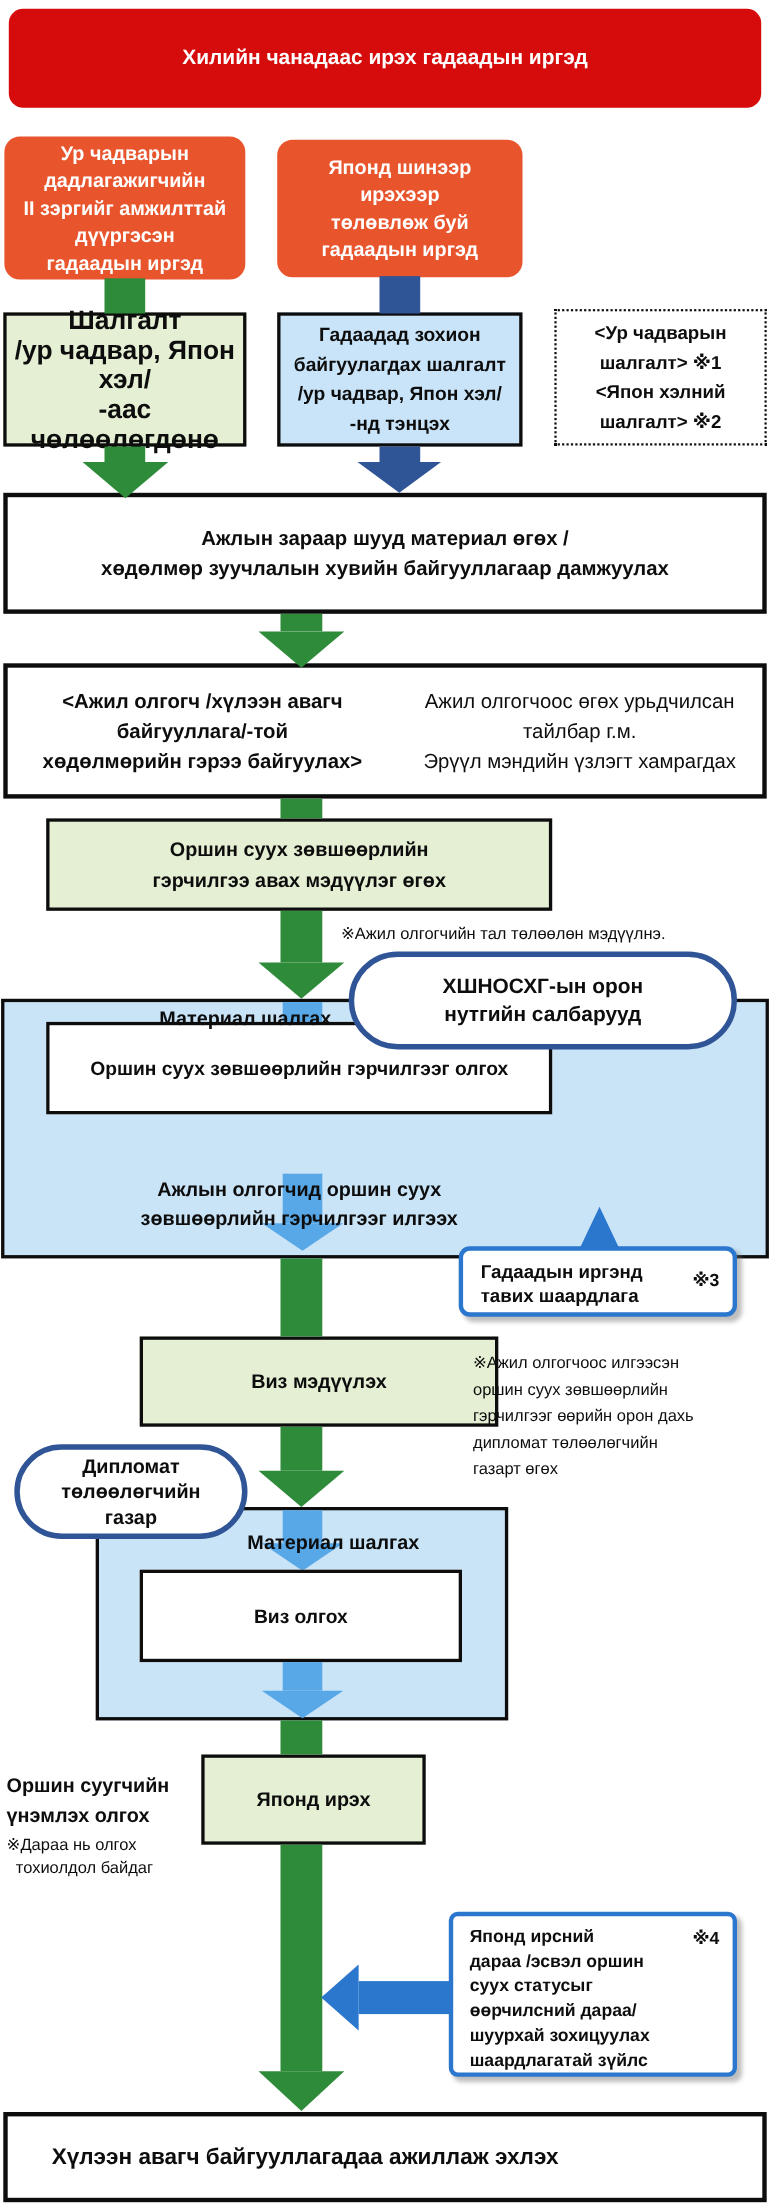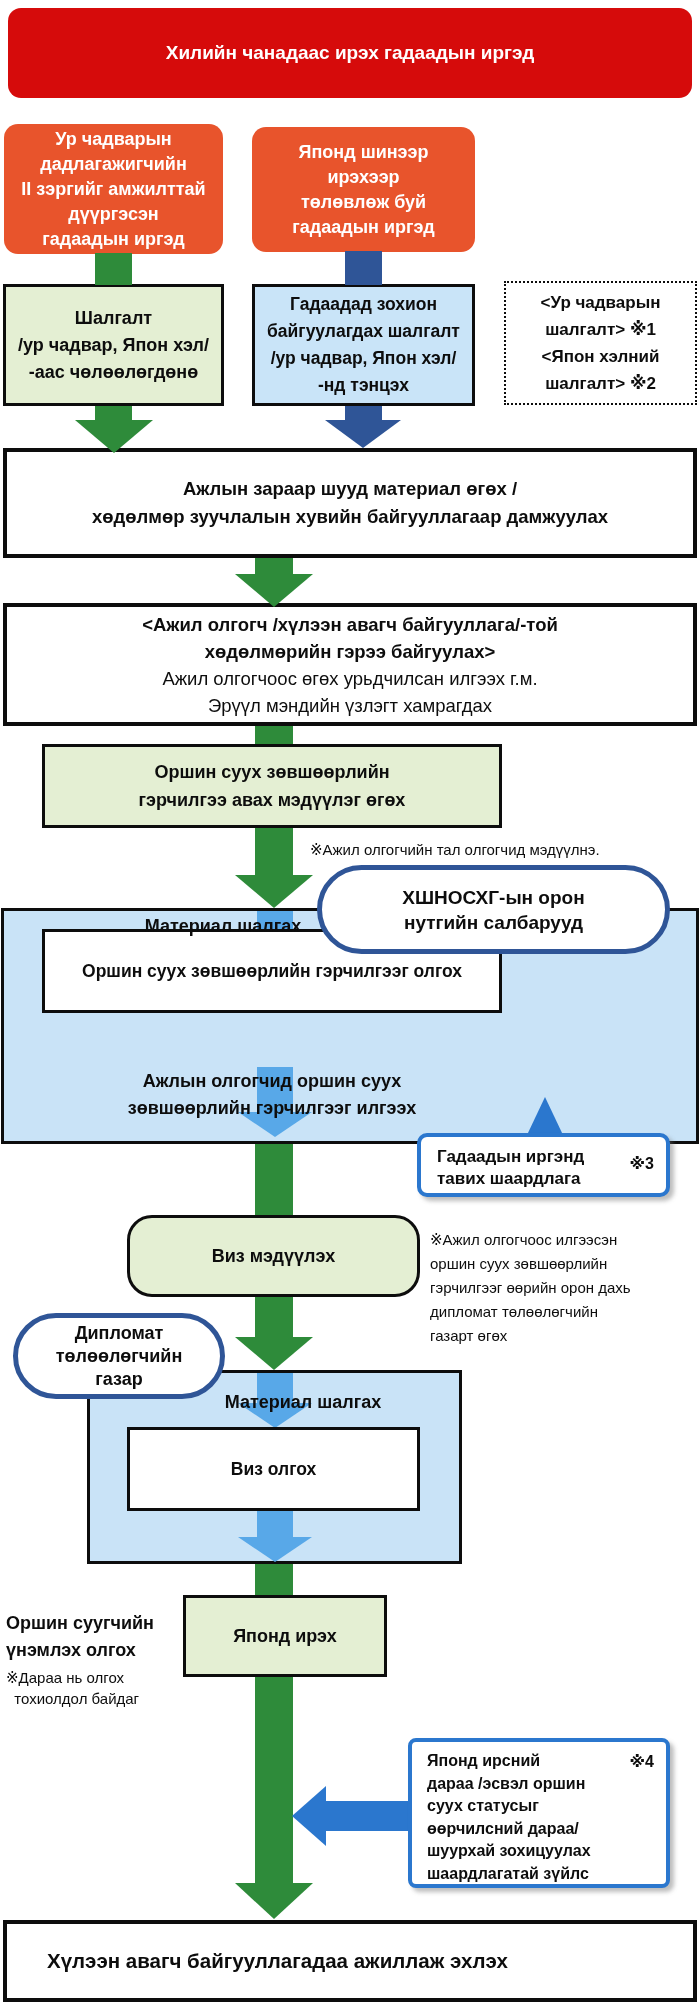--- a/index.html
+++ b/index.html
@@ -52,21 +52,21 @@
 дүүргэсэн
 гадаадын иргэд</div>
   <div class="abs src ctr b pre" style="left:252px;top:127px;width:223px;height:125px;">Японд шинээр
 ирэхээр
 төлөвлөж буй
 гадаадын иргэд</div>
 
   <div class="abs stem gfill" style="left:95px;top:253px;width:37px;height:32px;"></div>
   <div class="abs stem dbfill" style="left:345px;top:251px;width:37px;height:34px;"></div>
 
-  <div class="abs boxg ctr b pre" style="left:3px;top:284px;width:221px;height:122px;font-size:18px;line-height:27px;">Шалгалт
+  <div class="abs boxg ctr b pre" style="left:3px;top:284px;width:221px;height:122px;font-size:24px;line-height:27px;">Шалгалт
 /ур чадвар, Япон хэл/
 -аас чөлөөлөгдөнө</div>
   <div class="abs boxb ctr b pre" style="left:252px;top:284px;width:223px;height:122px;font-size:17.5px;line-height:27px;">Гадаадад зохион
 байгуулагдах шалгалт
 /ур чадвар, Япон хэл/
 -нд тэнцэх</div>
   <div class="abs dotted ctr b pre" style="left:504px;top:281px;width:193px;height:124px;">&lt;Ур чадварын
 шалгалт&gt; ※1
 &lt;Япон хэлний
 шалгалт&gt; ※2</div>
@@ -75,32 +75,32 @@
   <div class="abs head headg" style="left:75px;top:420px;"></div>
   <div class="abs stem dbfill" style="left:345px;top:406px;width:37px;height:14px;"></div>
   <div class="abs head headdb" style="left:325px;top:420px;"></div>
 
   <div class="abs wide ctr b pre" style="left:3px;top:448px;width:694px;height:110px;font-size:18.5px;line-height:28px;">Ажлын зараар шууд материал өгөх /
 хөдөлмөр зуучлалын хувийн байгууллагаар дамжуулах</div>
 
   <div class="abs stem gfill" style="left:255px;top:558px;width:38px;height:16px;"></div>
   <div class="abs head headg" style="left:235px;top:574px;"></div>
 
-  <div class="abs wide" style="left:3px;top:603px;width:694px;height:123px;display:flex;flex-direction:column;align-items:center;justify-content:center;text-align:center;font-size:18.5px;line-height:27px;">
+  <div class="abs wide" style="left:3px;top:603px;width:694px;height:123px;display:flex;flex-direction:row;align-items:center;justify-content:center;text-align:center;font-size:18.5px;line-height:27px;">
     <div class="b pre">&lt;Ажил олгогч /хүлээн авагч байгууллага/-той
 хөдөлмөрийн гэрээ байгуулах&gt;</div>
-    <div class="pre">Ажил олгогчоос өгөх урьдчилсан илгээх г.м.
+    <div class="pre">Ажил олгогчоос өгөх урьдчилсан тайлбар г.м.
 Эрүүл мэндийн үзлэгт хамрагдах</div>
   </div>
 
   <div class="abs stem gfill" style="left:255px;top:726px;width:38px;height:18px;"></div>
 
   <div class="abs boxg ctr b pre" style="left:42px;top:744px;width:460px;height:84px;font-size:18px;line-height:28px;">Оршин суух зөвшөөрлийн
 гэрчилгээ авах мэдүүлэг өгөх</div>
-  <div class="abs note" style="left:310px;top:838px;width:370px;">※Ажил олгогчийн тал олгогчид мэдүүлнэ.</div>
+  <div class="abs note" style="left:310px;top:838px;width:370px;">※Ажил олгогчийн тал төлөөлөн мэдүүлнэ.</div>
 
   <div class="abs stem gfill" style="left:255px;top:828px;width:38px;height:47px;"></div>
   <div class="abs head headg" style="left:235px;top:875px;"></div>
 
   <div class="abs cont" style="left:1px;top:908px;width:698px;height:236px;"></div>
   <div class="abs pill ctr b pre" style="left:317px;top:865px;width:353px;height:89px;border-radius:45px;font-size:19px;line-height:25px;">ХШНОСХГ-ын орон
 нутгийн салбарууд</div>
 
   <div class="abs stem lbfill" style="left:257px;top:911px;width:36px;height:48px;"></div>
   <div class="abs head headlb" style="left:238px;top:959px;"></div>
@@ -115,21 +115,21 @@
 
   <div class="abs" style="left:527px;top:1097px;width:0;height:0;border-left:18px solid transparent;border-right:18px solid transparent;border-bottom:38px solid var(--callout_blue,#2b77ce);z-index:4;"></div>
   <div class="abs callout" style="left:417px;top:1133px;width:253px;height:64px;">
     <div class="b pre" style="position:absolute;left:16px;top:9px;font-size:17px;line-height:22px;">Гадаадын иргэнд
 тавих шаардлага</div>
     <div class="b" style="position:absolute;right:12px;top:17px;font-size:16px;">※3</div>
   </div>
 
   <div class="abs stem gfill" style="left:255px;top:1144px;width:38px;height:71px;"></div>
 
-  <div class="abs boxg ctr b" style="left:127px;top:1215px;width:293px;height:82px;font-size:18px;border-radius:25px;">Виз мэдүүлэх</div>
+  <div class="abs boxg ctr b" style="left:127px;top:1215px;width:326px;height:82px;font-size:18px;">Виз мэдүүлэх</div>
   <div class="abs note pre" style="left:430px;top:1228px;width:255px;">※Ажил олгогчоос илгээсэн
  оршин суух зөвшөөрлийн
  гэрчилгээг өөрийн орон дахь
  дипломат төлөөлөгчийн
  газарт өгөх</div>
 
   <div class="abs stem gfill" style="left:255px;top:1297px;width:38px;height:40px;"></div>
   <div class="abs head headg" style="left:235px;top:1337px;"></div>
 
   <div class="abs cont" style="left:87px;top:1370px;width:375px;height:194px;"></div>

